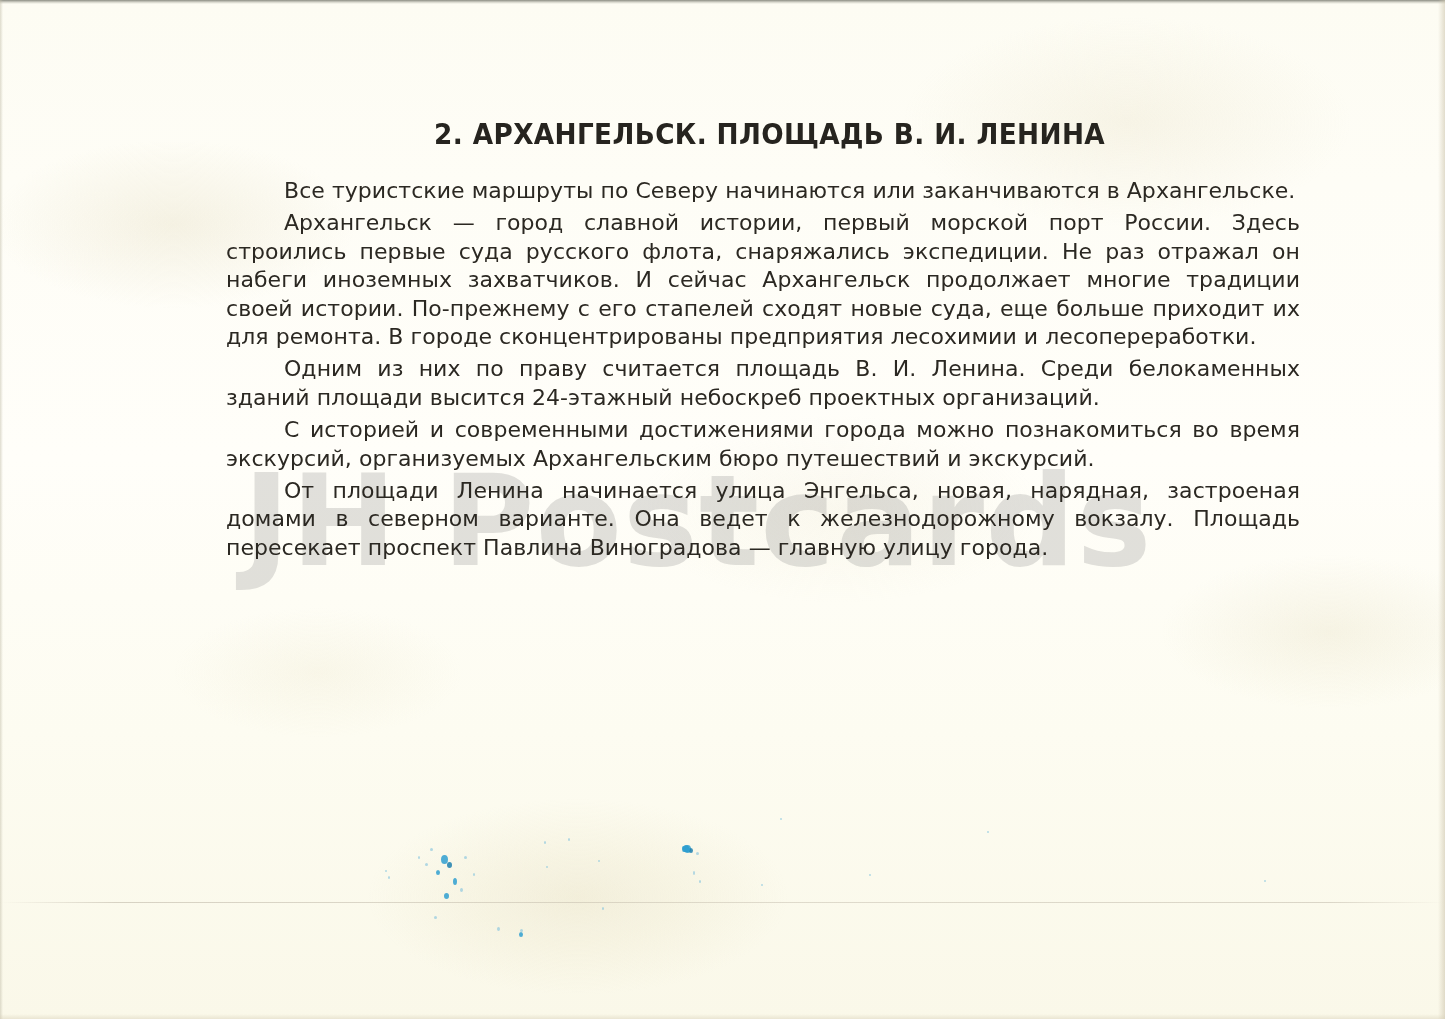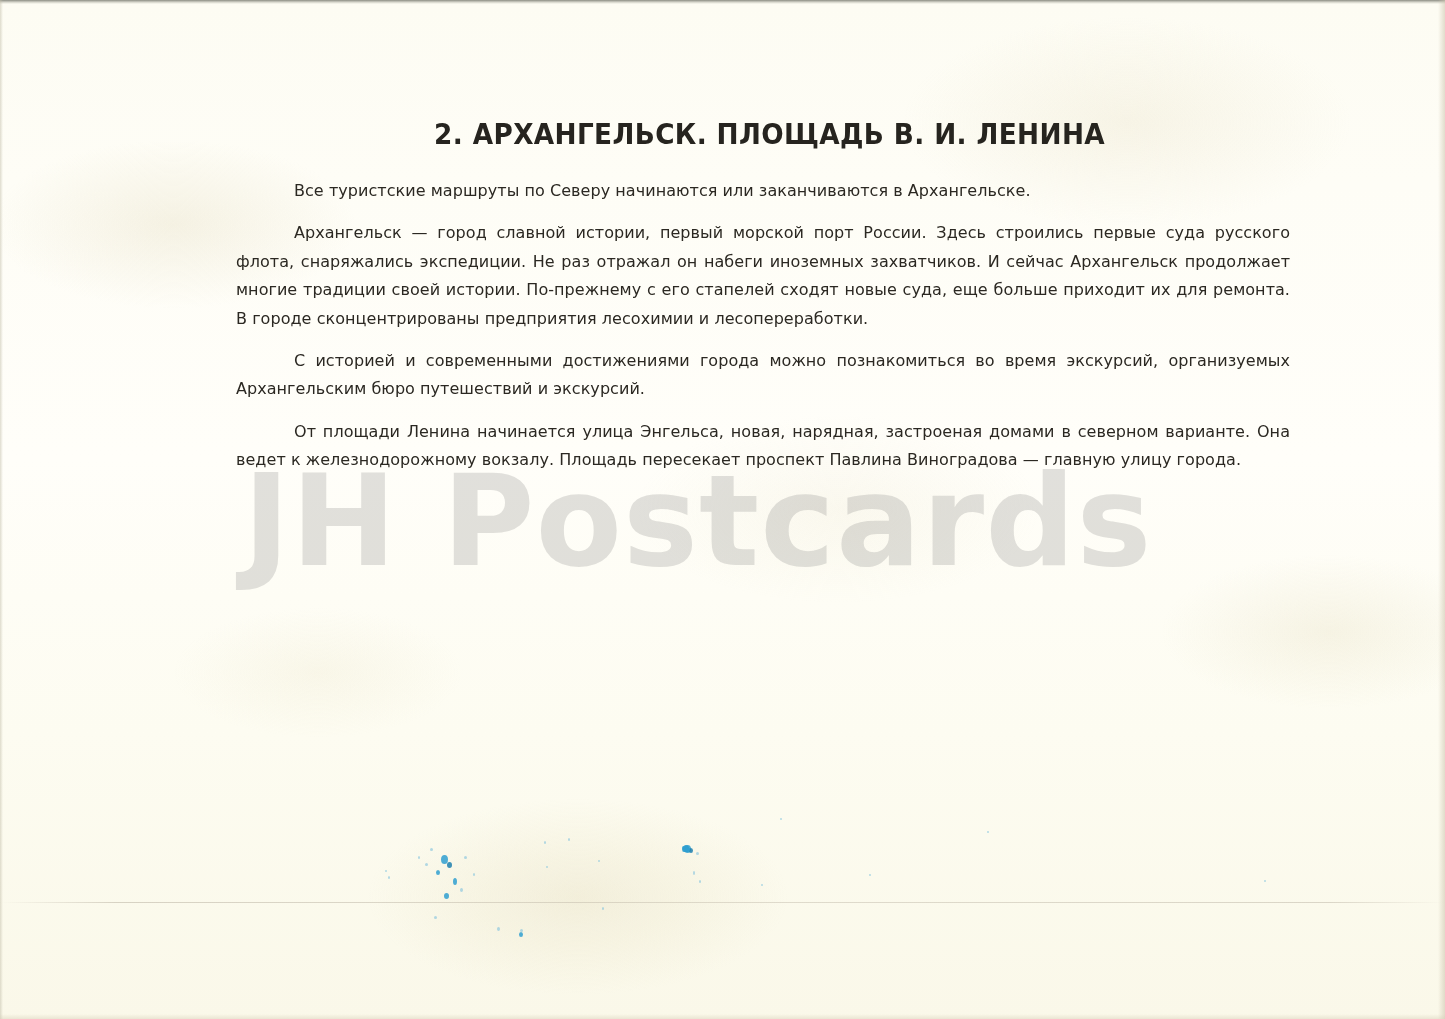--- a/index.html
+++ b/index.html
@@ -111,26 +111,26 @@
     text-align: center;
     margin: 0 0 26px 0;
     padding-left: 14px;
     transform: scaleX(0.94);
     transform-origin: center;
     white-space: nowrap;
   }
 
   .para {
     font-family: "DejaVu Sans", sans-serif;
-    font-size: 16px;
+    font-size: 22px;
     line-height: 28.4px;
     color: #2b2822;
     text-align: justify;
     text-justify: inter-word;
-    margin: 14px;
+    margin: 4px;
     text-indent: 58px;
     letter-spacing: 0.05px;
   }
 
   
   .speck {
     position: absolute;
     background: #2f9fd0;
     border-radius: 50%;
     opacity: 0.85;
@@ -154,20 +154,21 @@
   <div id="crease"></div>
 
   <div id="watermark">JH Postcards</div>
 
   <div id="content">
 
     <h1 id="title">2. АРХАНГЕЛЬСК. ПЛОЩАДЬ В. И. ЛЕНИНА</h1>
 
     <p class="para">Все туристские маршруты по Северу начинаются или заканчиваются в Архангельске.</p>
     <p class="para">Архангельск — город славной истории, первый морской порт России. Здесь строились первые суда русского флота, снаряжались экспедиции. Не раз отражал он набеги иноземных захватчиков. И сейчас Архангельск продолжает многие традиции своей истории. По-прежнему с его стапелей сходят новые суда, еще больше приходит их для ремонта. В городе сконцентрированы предприятия лесохимии и лесопереработки.</p>
+    <p class="para">Одним из них по праву считается площадь В. И. Ленина. Среди белокаменных зданий площади высится 24-этажный небоскреб проектных организаций.</p>
     <p class="para">С историей и современными достижениями города можно познакомиться во время экскурсий, организуемых Архангельским бюро путешествий и экскурсий.</p>
     <p class="para">От площади Ленина начинается улица Энгельса, новая, нарядная, застроеная домами в северном варианте. Она ведет к железнодорожному вокзалу. Площадь пересекает проспект Павлина Виноградова — главную улицу города.</p>
 
   </div>
 
   <div id="specks">
     <span class="speck" style="left:441px; top:855px; width:7px;  height:9px;"></span>
     <span class="speck dark" style="left:447px; top:862px; width:5px;  height:6px;"></span>
     <span class="speck" style="left:436px; top:870px; width:4px;  height:5px;"></span>
     <span class="speck pale" style="left:430px; top:848px; width:3px;  height:3px;"></span>

